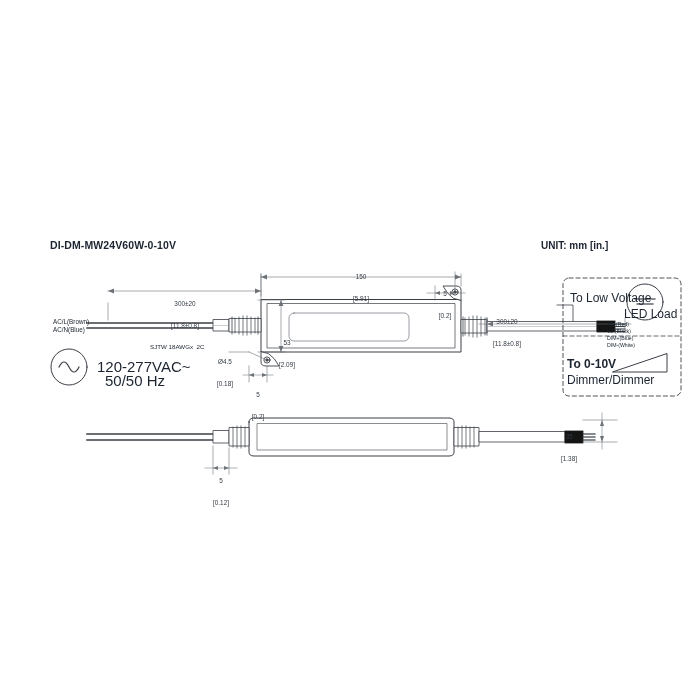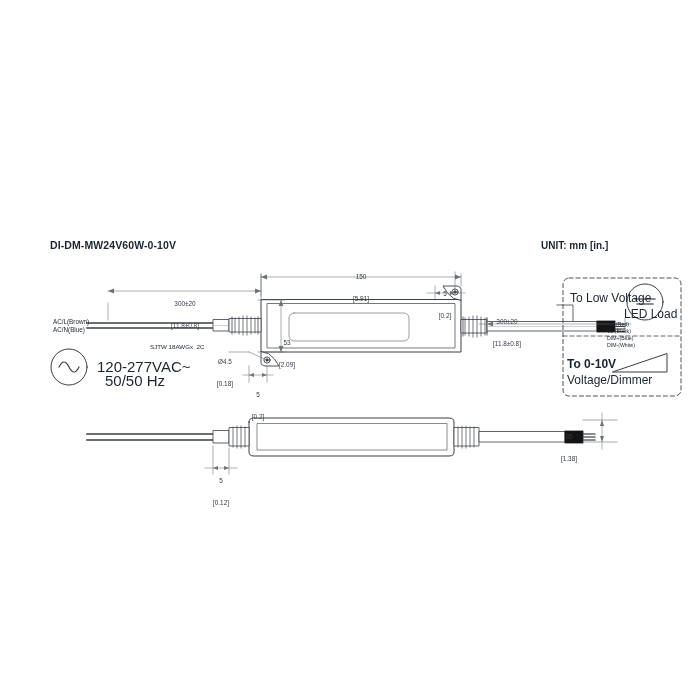--- a/index.html
+++ b/index.html
@@ -280,20 +280,20 @@
 
   <div class="txt dim" style="left:535px;top:419px;width:34px;">
     <b>35</b>
     <b>[1.38]</b>
   </div>
 
   <div class="txt mid" style="left:553px;top:292px;">To Low Voltage</div>
   <div class="txt mid" style="left:563px;top:308px;padding-left:44px;">LED Load</div>
 
   <div class="txt mid" style="left:550px;top:358px;font-weight:bold;">To 0-10V</div>
-  <div class="txt mid" style="left:550px;top:374px;">Voltage/Dimmer</div>
+  <div class="txt mid" style="left:550px;top:374px;">Dimmer/Dimmer</div>
 
   <div class="txt wlab-r" style="left:590px;top:322px;">Vo+(Red)</div>
   <div class="txt wlab-r" style="left:590px;top:329px;">Vo-(Black)</div>
   <div class="txt wlab-r" style="left:590px;top:336px;">DIM+(Blue)</div>
   <div class="txt wlab-r" style="left:590px;top:343px;">DIM-(White)</div>
 
 </div>
 
 </body></html>

